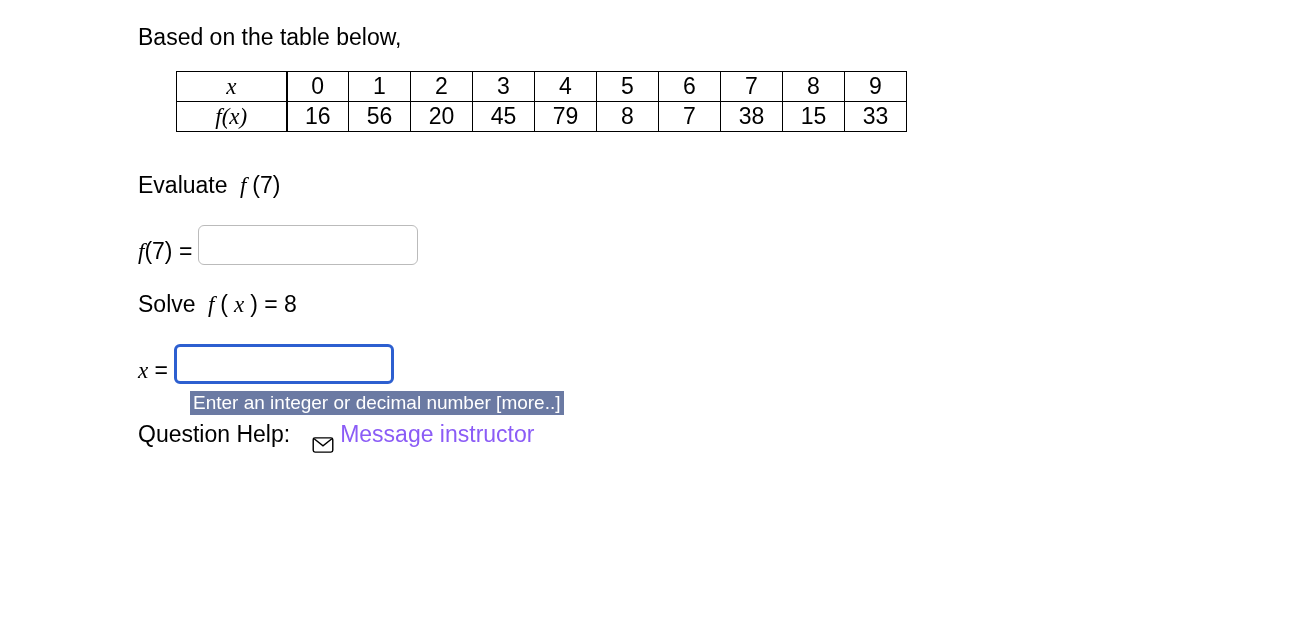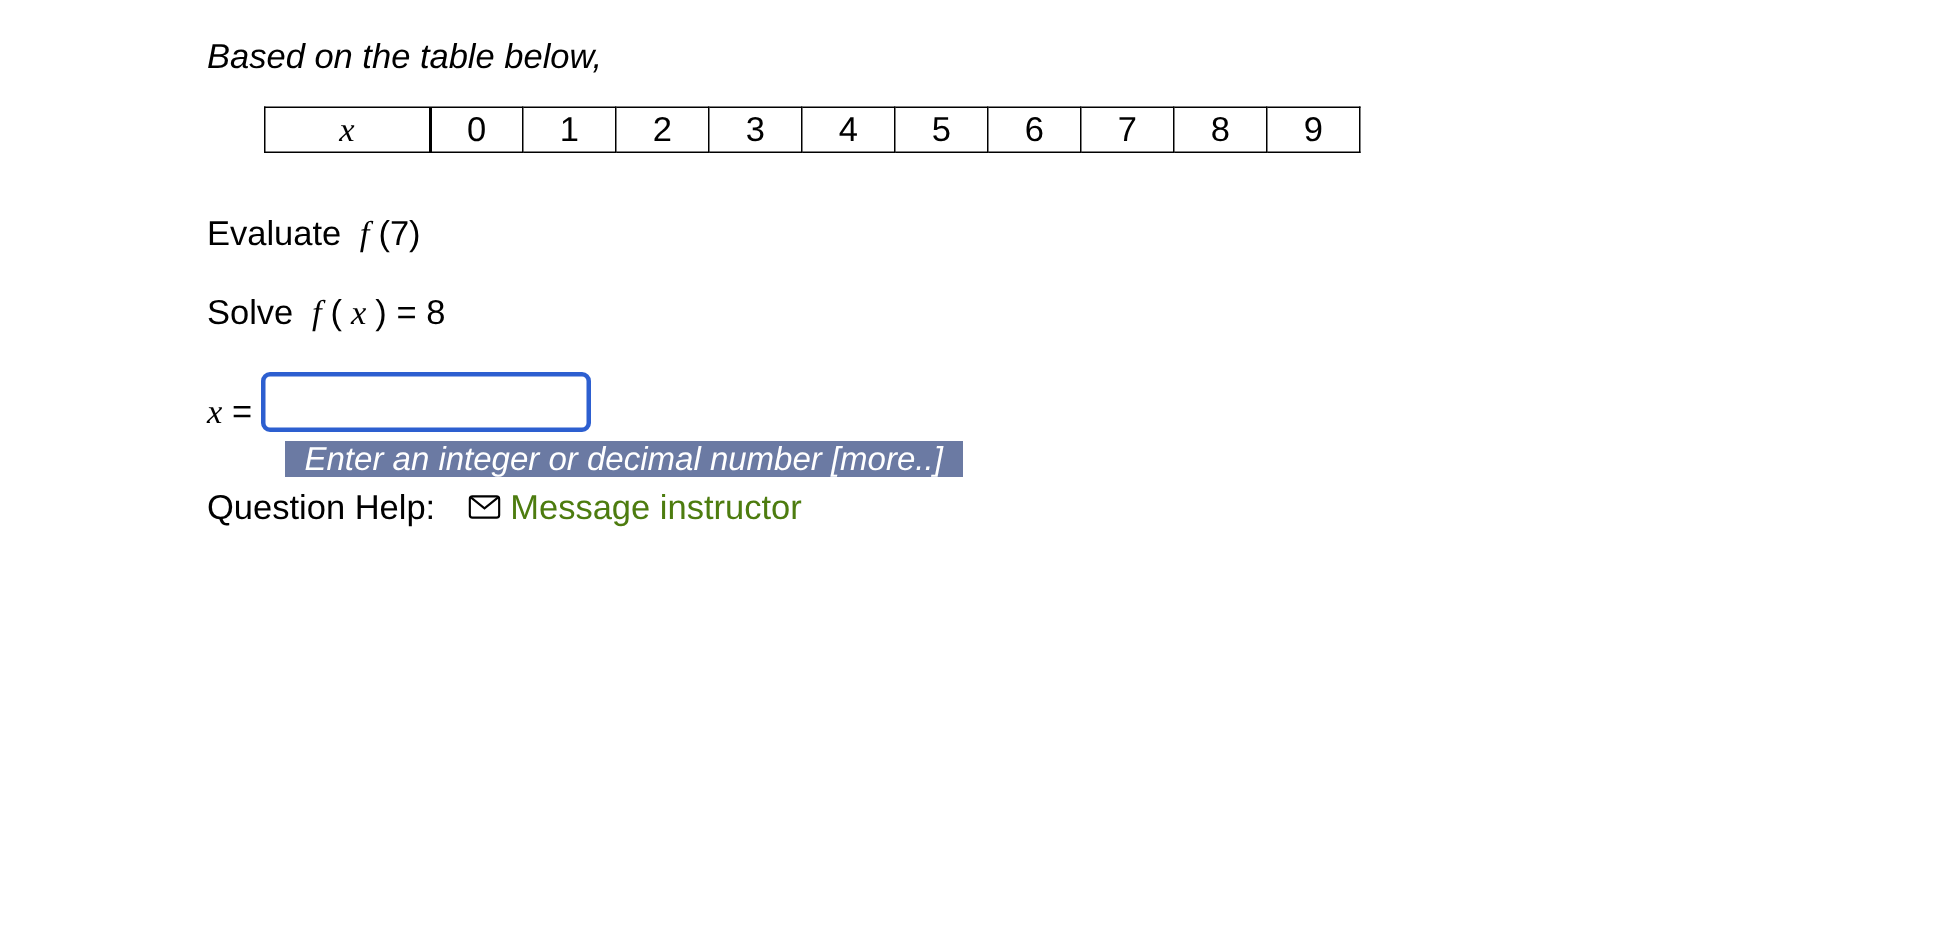--- a/index.html
+++ b/index.html
@@ -12,21 +12,20 @@
       width: 1304px;
       height: 618px;
       position: relative;
     }
     .content {
       padding: 24px 0 0 138px;
       font-size: 23px;
     }
     .prompt {
       margin-bottom: 20px;
-      font-style: italic;
     }
     table.func {
       border-collapse: collapse;
       margin: 0 0 40px 38px;
     }
     table.func td {
       border: 1px solid #000;
       text-align: center;
       font-size: 23px;
       padding: 1px 0;
@@ -61,36 +60,35 @@
     }
     input.ans.focused {
       border: 3px solid #2d5fd0;
       outline: none;
     }
     .hint-wrap { margin-left: 52px; margin-top: -10px; }
     .hint {
       display: inline-block;
       background: #6b7aa3;
       color: #fff;
-      font-size: 22px;
-      padding: 0 13px;
+      font-size: 19px;
+      padding: 0 3px;
       line-height: 24px;
-      font-style: italic;
     }
     .qhelp {
       margin-top: 6px;
       display: flex;
       align-items: center;
       gap: 22px;
     }
     .msg-link {
-      color: #4d7c0f;
+      color: #8b5cf6;
       text-decoration: none;
       display: inline-flex;
-      align-items: flex-start;
+      align-items: flex-end;
       gap: 6px;
     }
     .envelope {
       display: inline-block;
       width: 22px;
       height: 16px;
     }
   </style>
 </head>
 <body>
@@ -106,27 +104,44 @@
       <td>1</td>
       <td>2</td>
       <td>3</td>
       <td>4</td>
       <td>5</td>
       <td>6</td>
       <td>7</td>
       <td>8</td>
       <td>9</td>
     </tr>
+    <tr>
+      <td class="hdr"><span class="mathvar">f</span>(<span class="mathvar">x</span>)</td>
+      <td>16</td>
+      <td>56</td>
+      <td>20</td>
+      <td>45</td>
+      <td>79</td>
+      <td>8</td>
+      <td>7</td>
+      <td>38</td>
+      <td>15</td>
+      <td>33</td>
+    </tr>
   </tbody>
     </table>
 
   <div class="line">
     Evaluate&nbsp;<span class="mathvar">f</span>(7)
   </div>
 
+  <div class="line">
+    <span><span class="mathvar">f</span>(7) =</span>
+    <input class="ans" type="text" style="">
+  </div>
 
   <div class="line">
     Solve&nbsp;<span class="mathvar">f</span>(<span class="mathvar">x</span>)&nbsp;=&nbsp;8
   </div>
 
   <div class="line tight">
     <span><span class="mathvar">x</span> =</span>
     <input class="ans focused" type="text" style="">
   </div>
 

